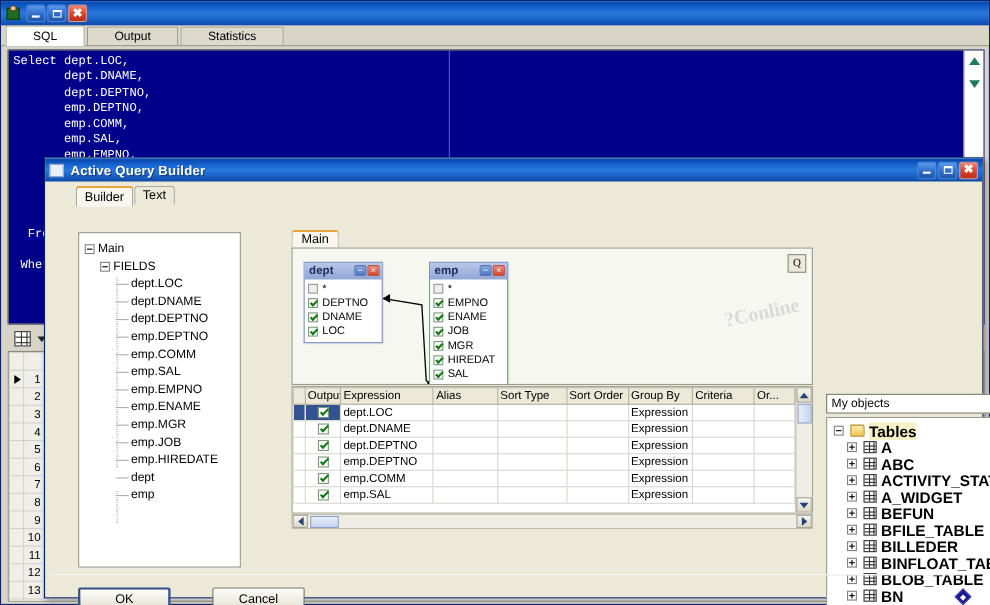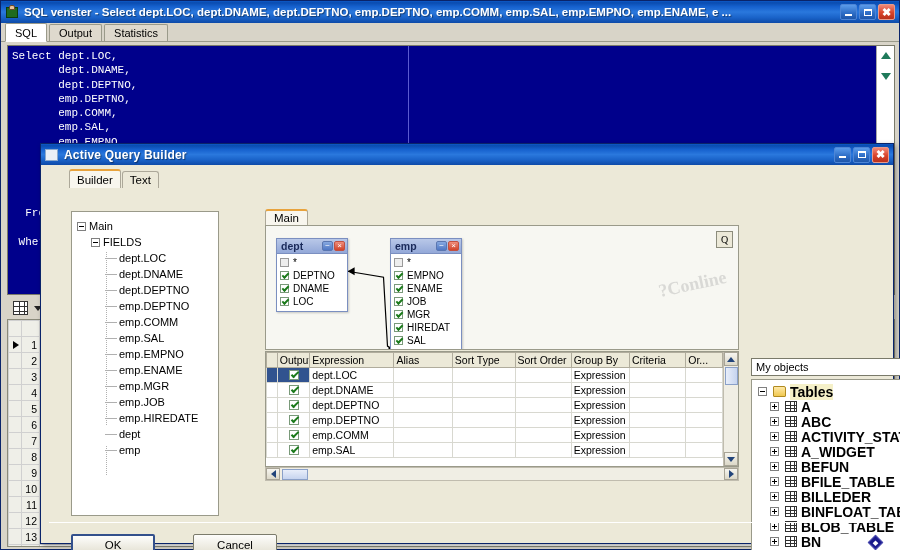--- a/index.html
+++ b/index.html
@@ -70,21 +70,21 @@
   
   .tabstrip {
     height: 19px;
     background: #d8d4c8;
     display: flex; align-items: flex-end;
     padding-left: 4px;
     border-bottom: 1px solid #9a9a8a;
   }
   .tab {
     height: 17px;
-    padding: 0 9px;
+    padding: 0 24px;
     margin-right: 2px;
     display: flex; align-items: center;
     font-size: 11px; color: #000;
     background: #ded9cd;
     border: 1px solid #9a9a8a;
     border-bottom: none;
     border-radius: 2px 2px 0 0;
   }
   .tab.active {
     background: #ffffff;
@@ -202,21 +202,21 @@
   }
   .dlg-title {
     flex: 1 1 auto; color: #fff; font-size: 12px; font-weight: bold;
     text-shadow: 1px 1px 1px rgba(0,0,0,.45);
     letter-spacing: .2px;
   }
   .dlg-body { position: absolute; left:0; top:21px; right:0; bottom:0; }
 
   .dlg-tabstrip {
     position: absolute; left: 28px; top: 4px;
-    display: flex; align-items: flex-end;
+    display: flex; align-items: flex-start;
   }
   .dtab {
     height: 17px; padding: 0 7px;
     display: flex; align-items: center;
     font-size: 11.5px; color: #000;
     background: #ece9d8;
     border: 1px solid #aca899;
     border-bottom: none;
     border-radius: 3px 3px 0 0;
     margin-right: 1px;
@@ -479,21 +479,20 @@
 </head>
 <body>
 
 <div id="app-window">
 
   <div class="win-titlebar">
     <div class="win-icon">
       <div class="i-body"></div>
         <div class="i-head"></div>
     </div>
-    <div class="win-title">SQL venster - Select dept.LOC, dept.DNAME, dept.DEPTNO, emp.DEPTNO, emp.COMM, emp.SAL, emp.EMPNO, emp.ENAME, e ...</div>
     <div class="win-btns">
       <div class="wbtn">
           <span class="glyph-min"></span>
         </div>
       <div class="wbtn">
           <span class="glyph-max"></span>
         </div>
       <div class="wbtn close">
           <span class="glyph-x">✖</span>
         </div>

